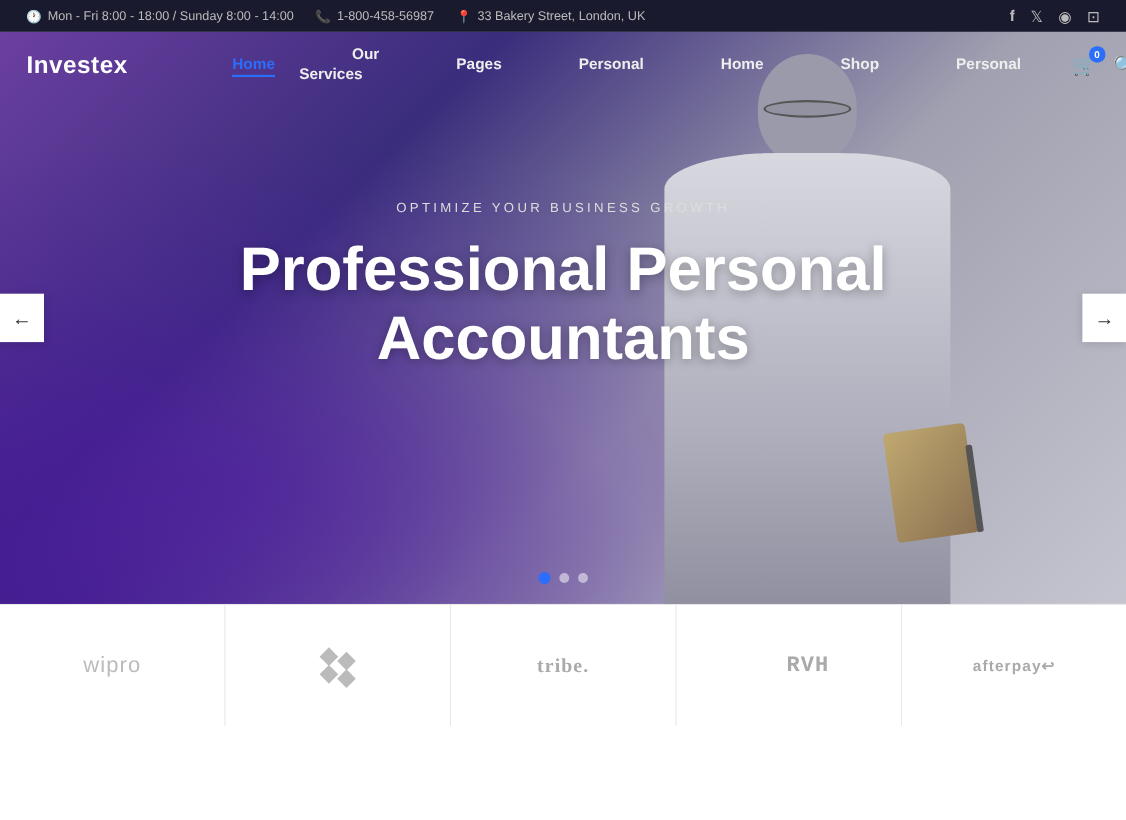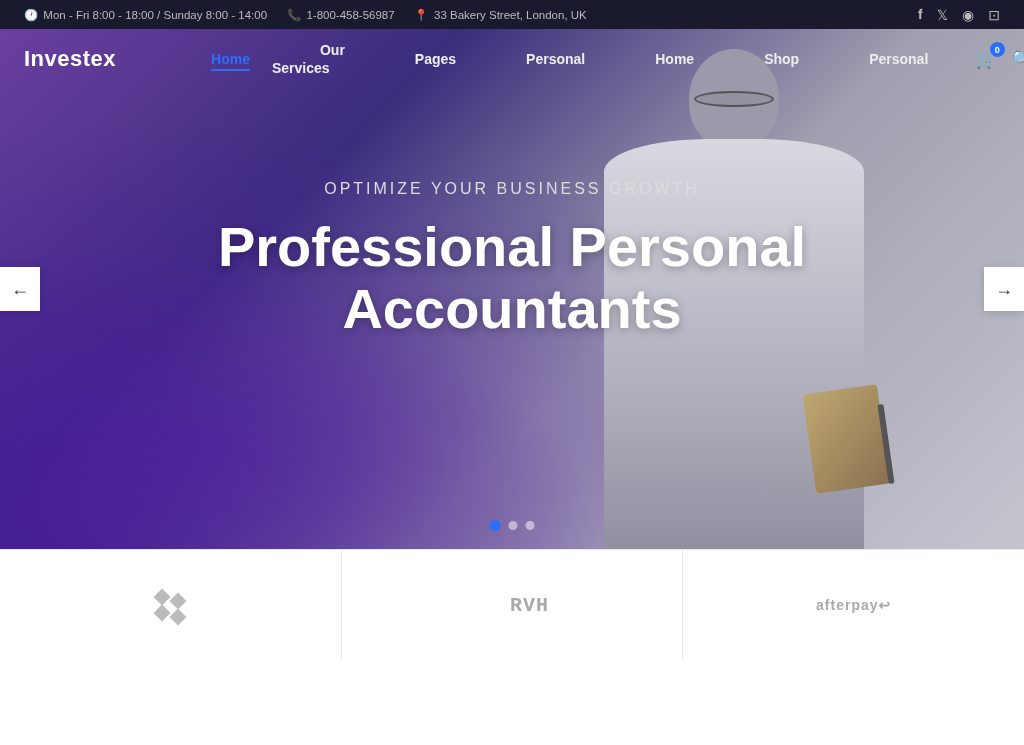--- a/index.html
+++ b/index.html
@@ -112,21 +112,21 @@
 
     .hero-content {
       position: relative;
       z-index: 5;
       text-align: center;
       color: #fff;
       max-width: 700px;
       padding-bottom: 40px;
     }
     .hero-subtitle {
-      font-size: 16px;
+      font-size: 12px;
       letter-spacing: 3px;
       text-transform: uppercase;
       color: #ddd;
       margin-bottom: 18px;
       font-weight: 400;
     }
     .hero-title {
       font-size: 56px;
       font-weight: 800;
       line-height: 1.1;
@@ -337,30 +337,36 @@
     <div class="slide-dots">
       <div class="dot active"></div>
       <div class="dot"></div>
       <div class="dot"></div>
     </div>
   </div>
 </div>
 
 <div class="partners">
   <div class="partner-item">
+    <span class="partner-logo wipro">wipro</span>
+  </div>
+  <div class="partner-item">
     <div class="diamonds">
       <div class="diamond-row">
         <div class="diamond" style="background:#bbb;"></div>
         <div class="diamond" style="background:#bbb;"></div>
       </div>
       <div class="diamond-row" style="margin-top:8px;">
         <div class="diamond" style="background:#bbb;"></div>
         <div class="diamond" style="background:#bbb;"></div>
       </div>
     </div>
   </div>
   <div class="partner-item">
+    <span class="partner-logo tribe">tribe.</span>
+  </div>
+  <div class="partner-item">
     <span class="partner-logo rmh">RVH</span>
   </div>
   <div class="partner-item">
     <span class="partner-logo afterpay">afterpay↩</span>
   </div>
 </div>
 
 </body></html>

